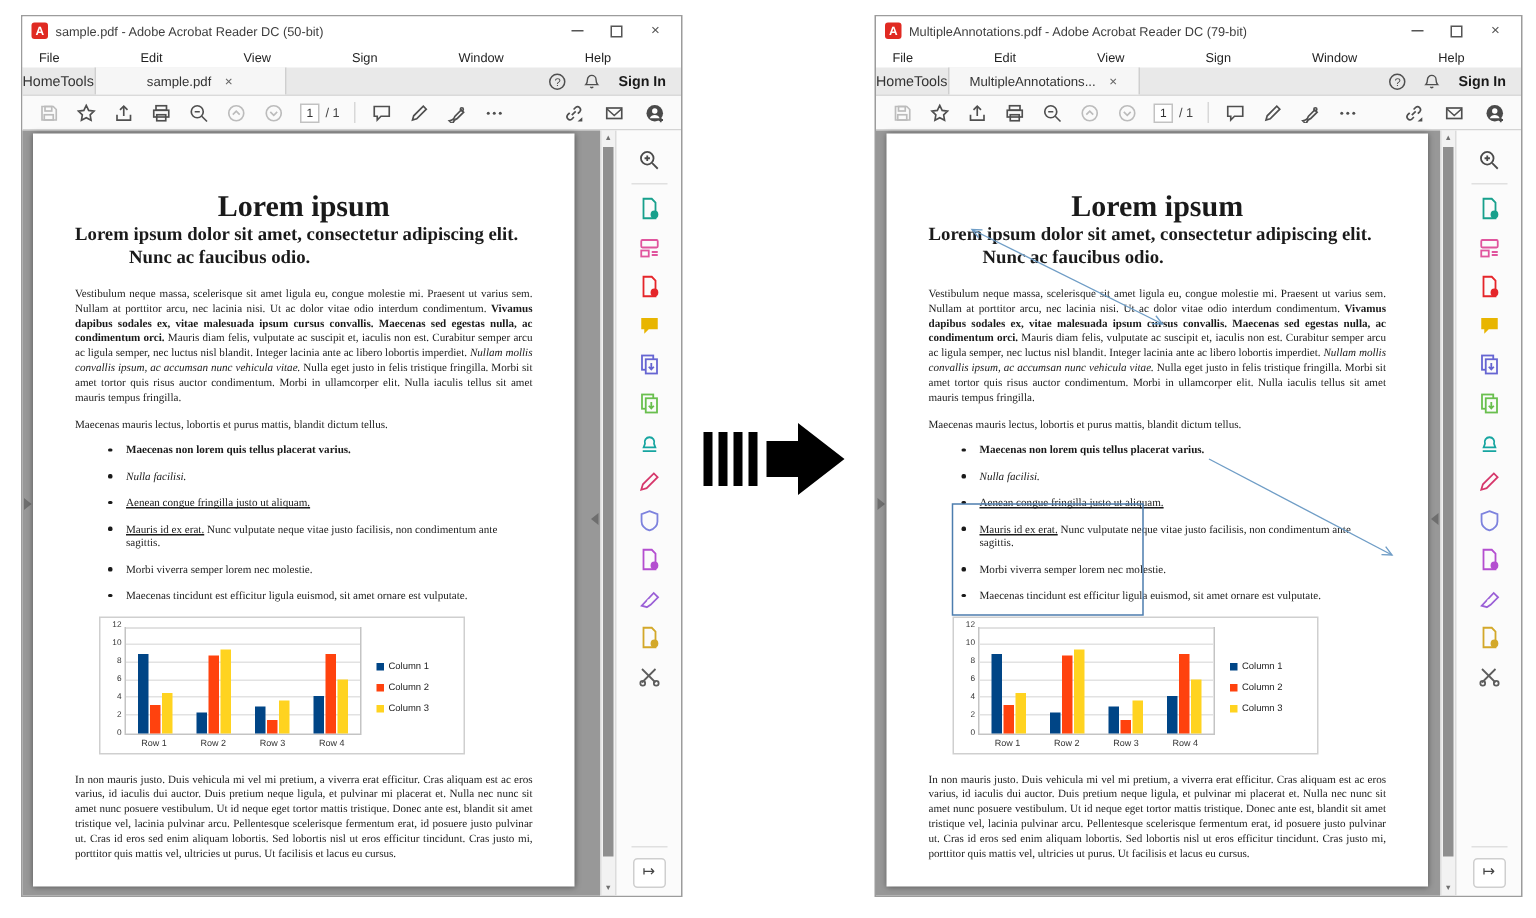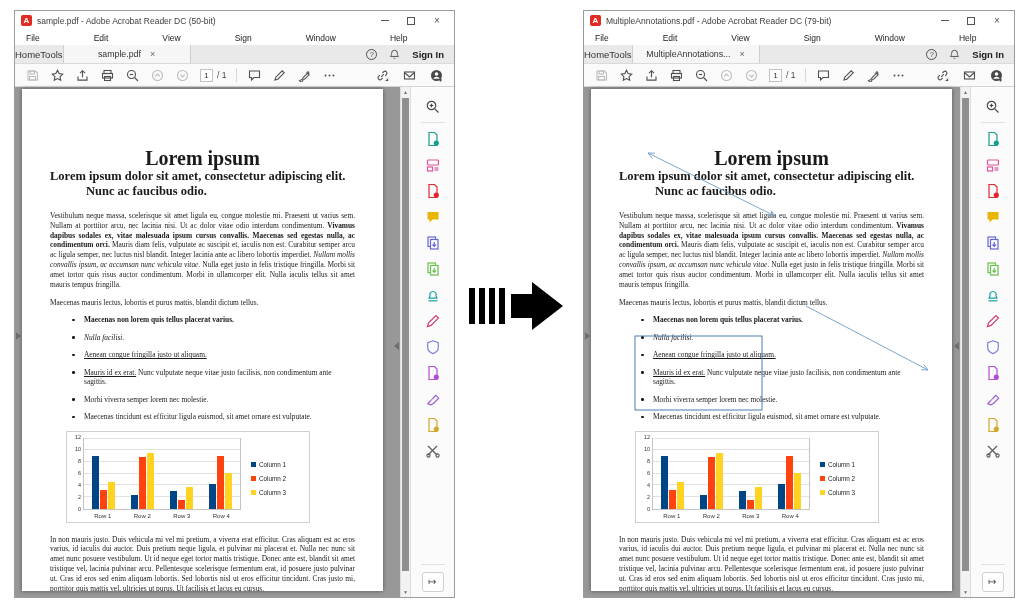--- a/index.html
+++ b/index.html
@@ -62,21 +62,21 @@
   .nav-handle-left { position:absolute; left:1px; top:48%; width:0; height:0;
         border-top:4px solid transparent; border-bottom:4px solid transparent;
         border-left:5px solid #6e6e6e; }
   .nav-handle-right { position:absolute; right:1px; top:50%; width:0; height:0;
         border-top:4px solid transparent; border-bottom:4px solid transparent;
         border-right:5px solid #6e6e6e; }
 
   .page { position:absolute; left:7px; top:2px; width:361px; height:502px; background:#fff;
           box-shadow:0 0 4px rgba(0,0,0,.45); font-family:"Liberation Serif","DejaVu Serif",serif;
           color:#1a1a1a; padding:0 28px; overflow:hidden; }
-  .pg-title { padding-top:58px; font-size:20px; font-weight:bold; text-align:center; line-height:22px; }
+  .pg-title { padding-top:38px; font-size:20px; font-weight:bold; text-align:center; line-height:22px; }
   .pg-heading { font-size:12.5px; font-weight:bold; line-height:15px;
                 padding-left:36px; text-indent:-36px; }
   .pg-para { margin-top:12px; font-size:7.4px; line-height:9.8px; text-align:justify; }
   .pg-para.p2 { margin-top:9px; text-align:left; }
   .pg-list { margin-top:7px; list-style:none; }
   .pg-list li { position:relative; font-size:7.4px; line-height:9.5px; padding-left:34px;
                 margin-bottom:8px; }
   .pg-list li::before { content:""; position:absolute; left:22px; top:3.5px; width:2.5px;
                 height:2.5px; border-radius:50%; background:#1a1a1a; }
   .b { font-weight:bold; } .i { font-style:italic; } .u { text-decoration:underline; }

